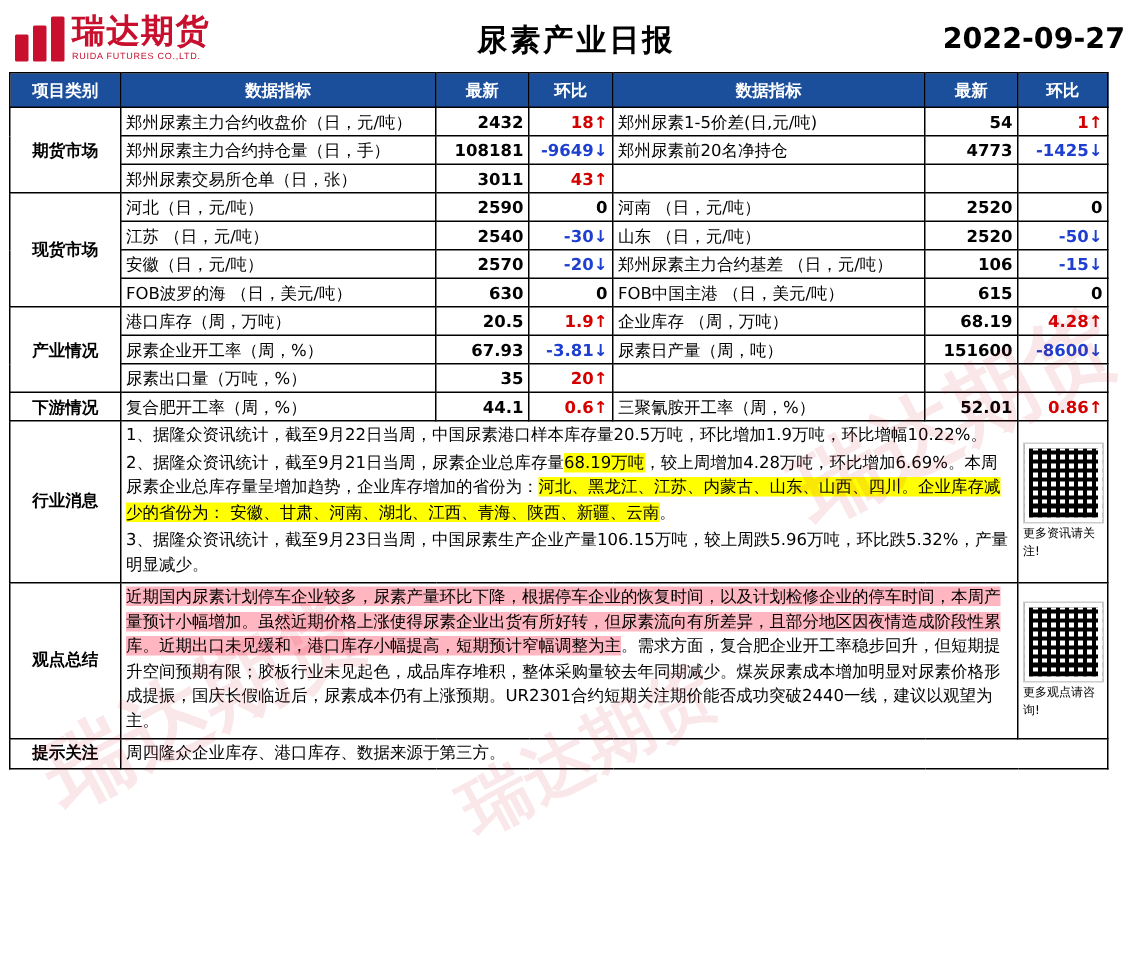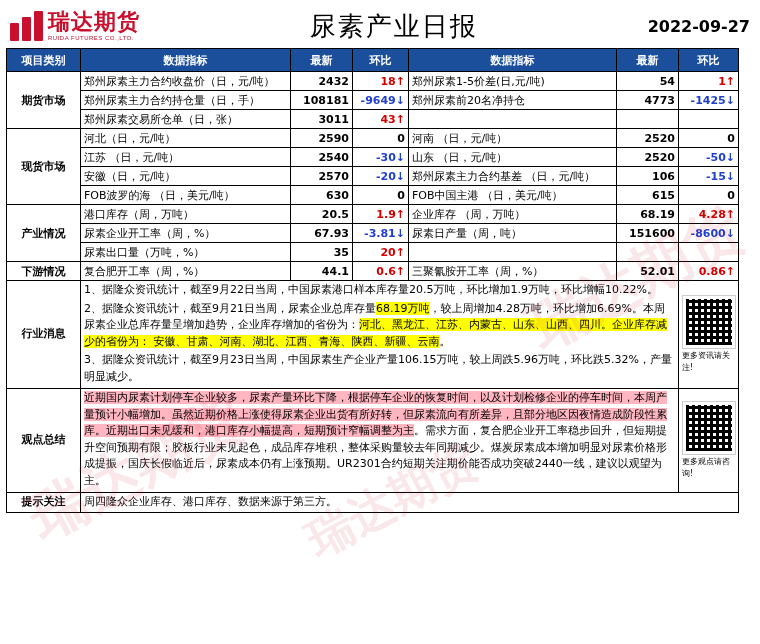--- a/index.html
+++ b/index.html
@@ -20,22 +20,22 @@
   }
   .logo .mark .b1,.logo .mark .b2,.logo .mark .b3{
     position:absolute;background:#c8102e;border-radius:1px;
   }
   .logo .mark .b1{left:0;top:12px;width:9px;height:18px;}
   .logo .mark .b2{left:12px;top:6px;width:9px;height:24px;}
   .logo .mark .b3{left:24px;top:0px;width:9px;height:30px;}
   .logo-text{line-height:1;}
   .logo-cn{font-size:22px;font-weight:bold;color:#c8102e;letter-spacing:1px;font-family:"DejaVu Sans",sans-serif;}
   .logo-en{font-size:6px;color:#c8102e;letter-spacing:.5px;margin-top:2px;}
-  .doc-title{font-size:26px;font-weight:normal;letter-spacing:2px;font-family:"DejaVu Sans",sans-serif;}
-  .doc-date{font-size:16px;font-weight:bold;font-family:"DejaVu Sans",sans-serif;}
+  .doc-title{font-size:20px;font-weight:bold;letter-spacing:2px;font-family:"DejaVu Sans",sans-serif;}
+  .doc-date{font-size:19px;font-weight:bold;font-family:"DejaVu Sans",sans-serif;}
 
   .byline{font-size:10px;padding:0 4px 3px 4px;color:#000;font-family:"DejaVu Sans",sans-serif;}
   .byline span{margin-right:14px;}
 
   
   table.main{border-collapse:collapse;width:602px;table-layout:fixed;font-family:"DejaVu Sans",sans-serif;}
   table.main td,table.main th{border:1px solid #000;padding:1px 3px;font-size:11px;vertical-align:middle;}
   thead th{background:#1b4f9c;color:#fff;font-weight:bold;text-align:center;height:20px;font-size:12px;}
   .cat{text-align:center;font-weight:bold;font-size:12px;width:74px;}
   .ind{text-align:left;padding-left:5px;}

